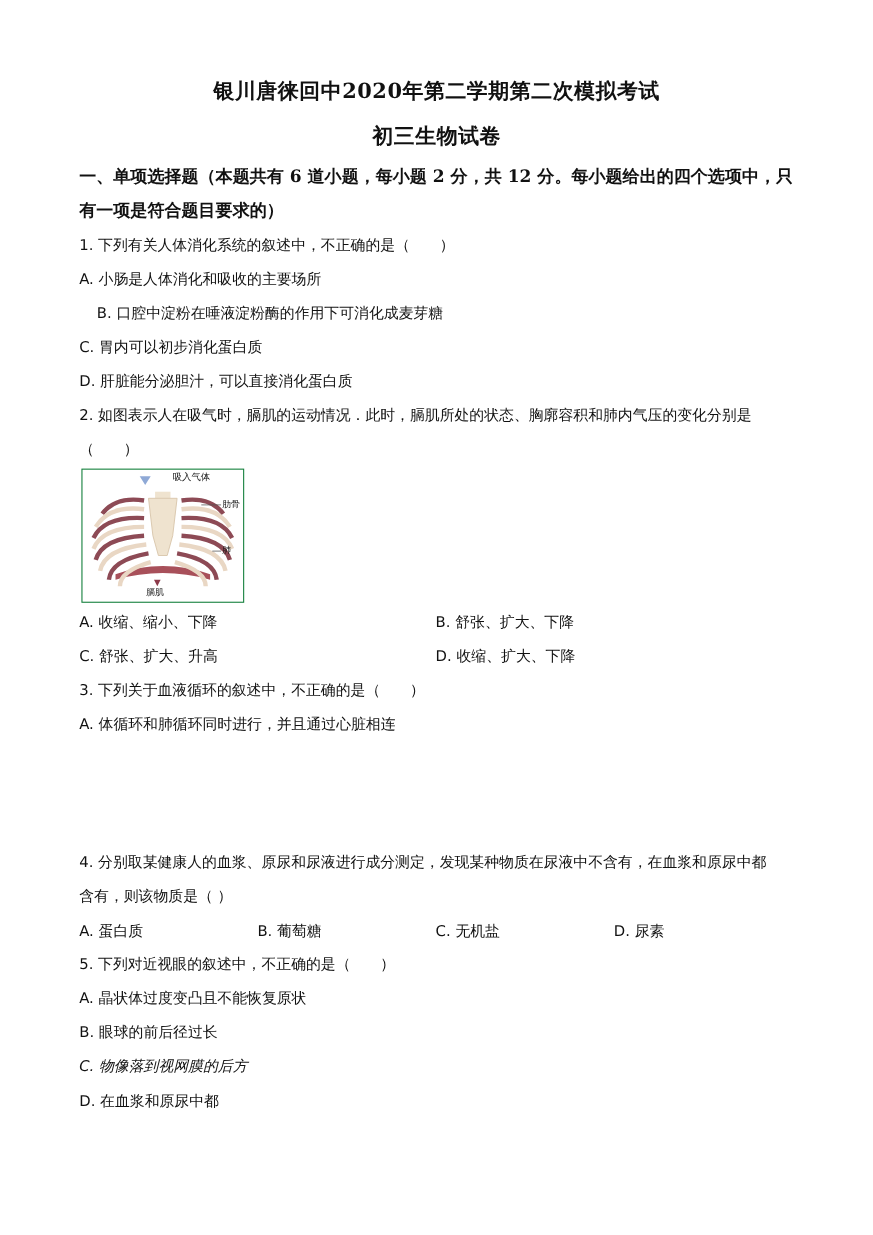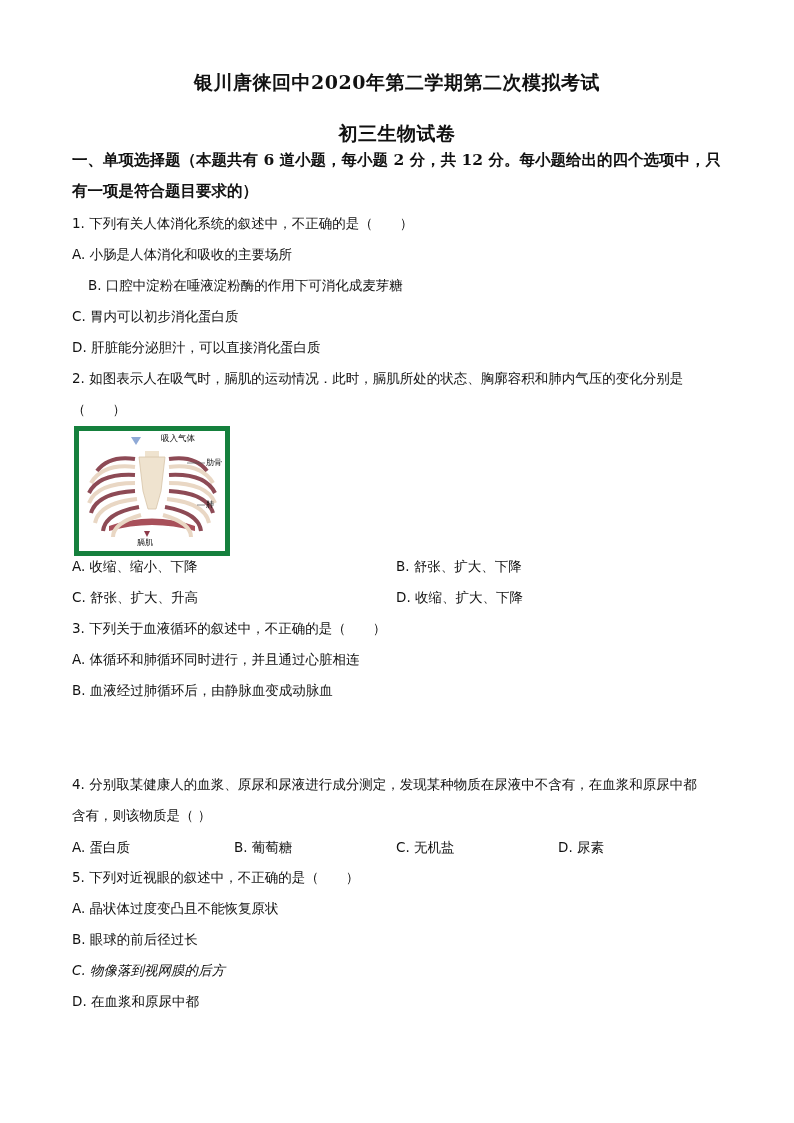--- a/index.html
+++ b/index.html
@@ -8,33 +8,33 @@
     font-family: "DejaVu Sans", "Liberation Sans", sans-serif;
     color: #111;
   }
   .page { position: absolute; left: 0; top: 0; width: 721px; height: 1123px; }
   .title {
     position: absolute; left: 0; width: 794px; text-align: center;
     font-family: "DejaVu Serif", "Liberation Serif", serif;
     font-weight: bold; font-size: 19px; letter-spacing: 0.5px;
   }
   .t1 { top: 70px; }
-  .t2 { top: 121px; }
+  .t2 { top: 111px; }
   .section {
     position: absolute; left: 72px; width: 660px;
     font-family: "DejaVu Serif", "Liberation Serif", serif;
     font-weight: bold; font-size: 15.5px; line-height: 31px;
     top: 144px;
   }
   .line {
     position: absolute; font-size: 13.5px; white-space: nowrap; line-height: 18px; text-align: right;
   }
   .diagram {
     position: absolute; left: 74px; top: 426px; width: 146px; height: 120px;
-    border: 5px solid #15803d; background: #fff;
+    border: 1px solid #15803d; background: #fff;
   }
   .diagram svg { display: block; }
 </style>
 </head>
 <body>
 
 <div class="page">
 
   <div class="title t1">银川唐徕回中2020年第二学期第二次模拟考试</div>
   <div class="title t2">初三生物试卷</div>
@@ -90,21 +90,20 @@
     <span class="line" style="left:58px; top:107px; font-size:8px; line-height:10px;">膈肌</span>
   </div>
 
   <div class="line" style="left:72px; top:557px;">A. 收缩、缩小、下降</div>
   <div class="line" style="left:396px; top:557px;">B. 舒张、扩大、下降</div>
   <div class="line" style="left:72px; top:588px;">C. 舒张、扩大、升高</div>
   <div class="line" style="left:396px; top:588px;">D. 收缩、扩大、下降</div>
 
   <div class="line" style="left:72px; top:619px;">3. 下列关于血液循环的叙述中，不正确的是（　　）</div>
   <div class="line" style="left:72px; top:650px;">A. 体循环和肺循环同时进行，并且通过心脏相连</div>
-  <div class="line" style="left:72px; top:681px;">B. 血液经过肺循环后，由静脉血变成动脉血</div>
 
   <div class="line" style="left:72px; top:775px;">4. 分别取某健康人的血浆、原尿和尿液进行成分测定，发现某种物质在尿液中不含有，在血浆和原尿中都</div>
   <div class="line" style="left:72px; top:806px;">含有，则该物质是（ ）</div>
   <div class="line" style="left:72px; top:838px;">A. 蛋白质</div>
   <div class="line" style="left:234px; top:838px;">B. 葡萄糖</div>
   <div class="line" style="left:396px; top:838px;">C. 无机盐</div>
   <div class="line" style="left:558px; top:838px;">D. 尿素</div>
 
   <div class="line" style="left:72px; top:868px;">5. 下列对近视眼的叙述中，不正确的是（　　）</div>
   <div class="line" style="left:72px; top:899px;">A. 晶状体过度变凸且不能恢复原状</div>

